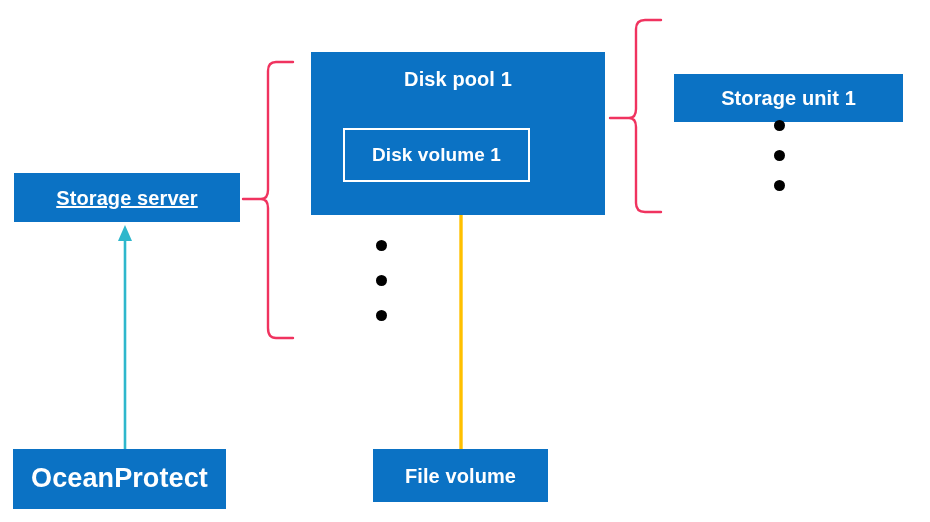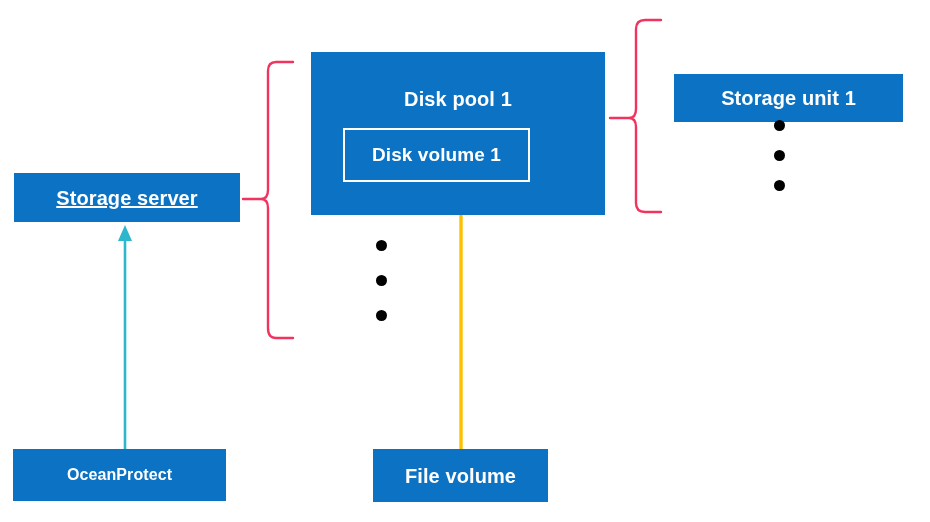--- a/index.html
+++ b/index.html
@@ -92,33 +92,33 @@
       <line x1="461" y1="449" x2="461" y2="194" stroke="#FFC000" stroke-width="3.4"></line>
       <polygon points="461,179 452,197 470,197" fill="#FFC000"></polygon>
     </g>
   </svg>
 
   <div class="node" style="left:14px; top:173px; width:226px; height:49px; font-size:20px;text-decoration:underline;">
     <span>Storage server</span>
   </div>
 
   <div class="node" style="left:311px; top:52px; width:294px; height:163px; font-size:20px;
-              align-items:flex-start; padding-top:36px;">
+              align-items:flex-start; padding-top:16px;">
     <span>Disk pool 1</span>
   </div>
 
   <div class="node inner" style="left:343px; top:128px; width:187px; height:54px; font-size:19px;">
     <span>Disk volume 1</span>
   </div>
 
   <div class="node" style="left:674px; top:28px; width:229px; height:48px; font-size:20px;margin-top:46px;">
     <span>Storage unit 1</span>
   </div>
 
-  <div class="node" style="left:13px; top:449px; width:213px; height:52px; font-size:16px;">
+  <div class="node" style="left:13px; top:449px; width:213px; height:60px; font-size:27px;">
     <span>OceanProtect</span>
   </div>
 
   <div class="node" style="left:373px; top:449px; width:175px; height:53px; font-size:20px;">
     <span>File volume</span>
   </div>
 
   <div class="ellipsis-group">
     <span class="dot" style="left:376px; top:240px;"></span>
     <span class="dot" style="left:376px; top:275px;"></span>

